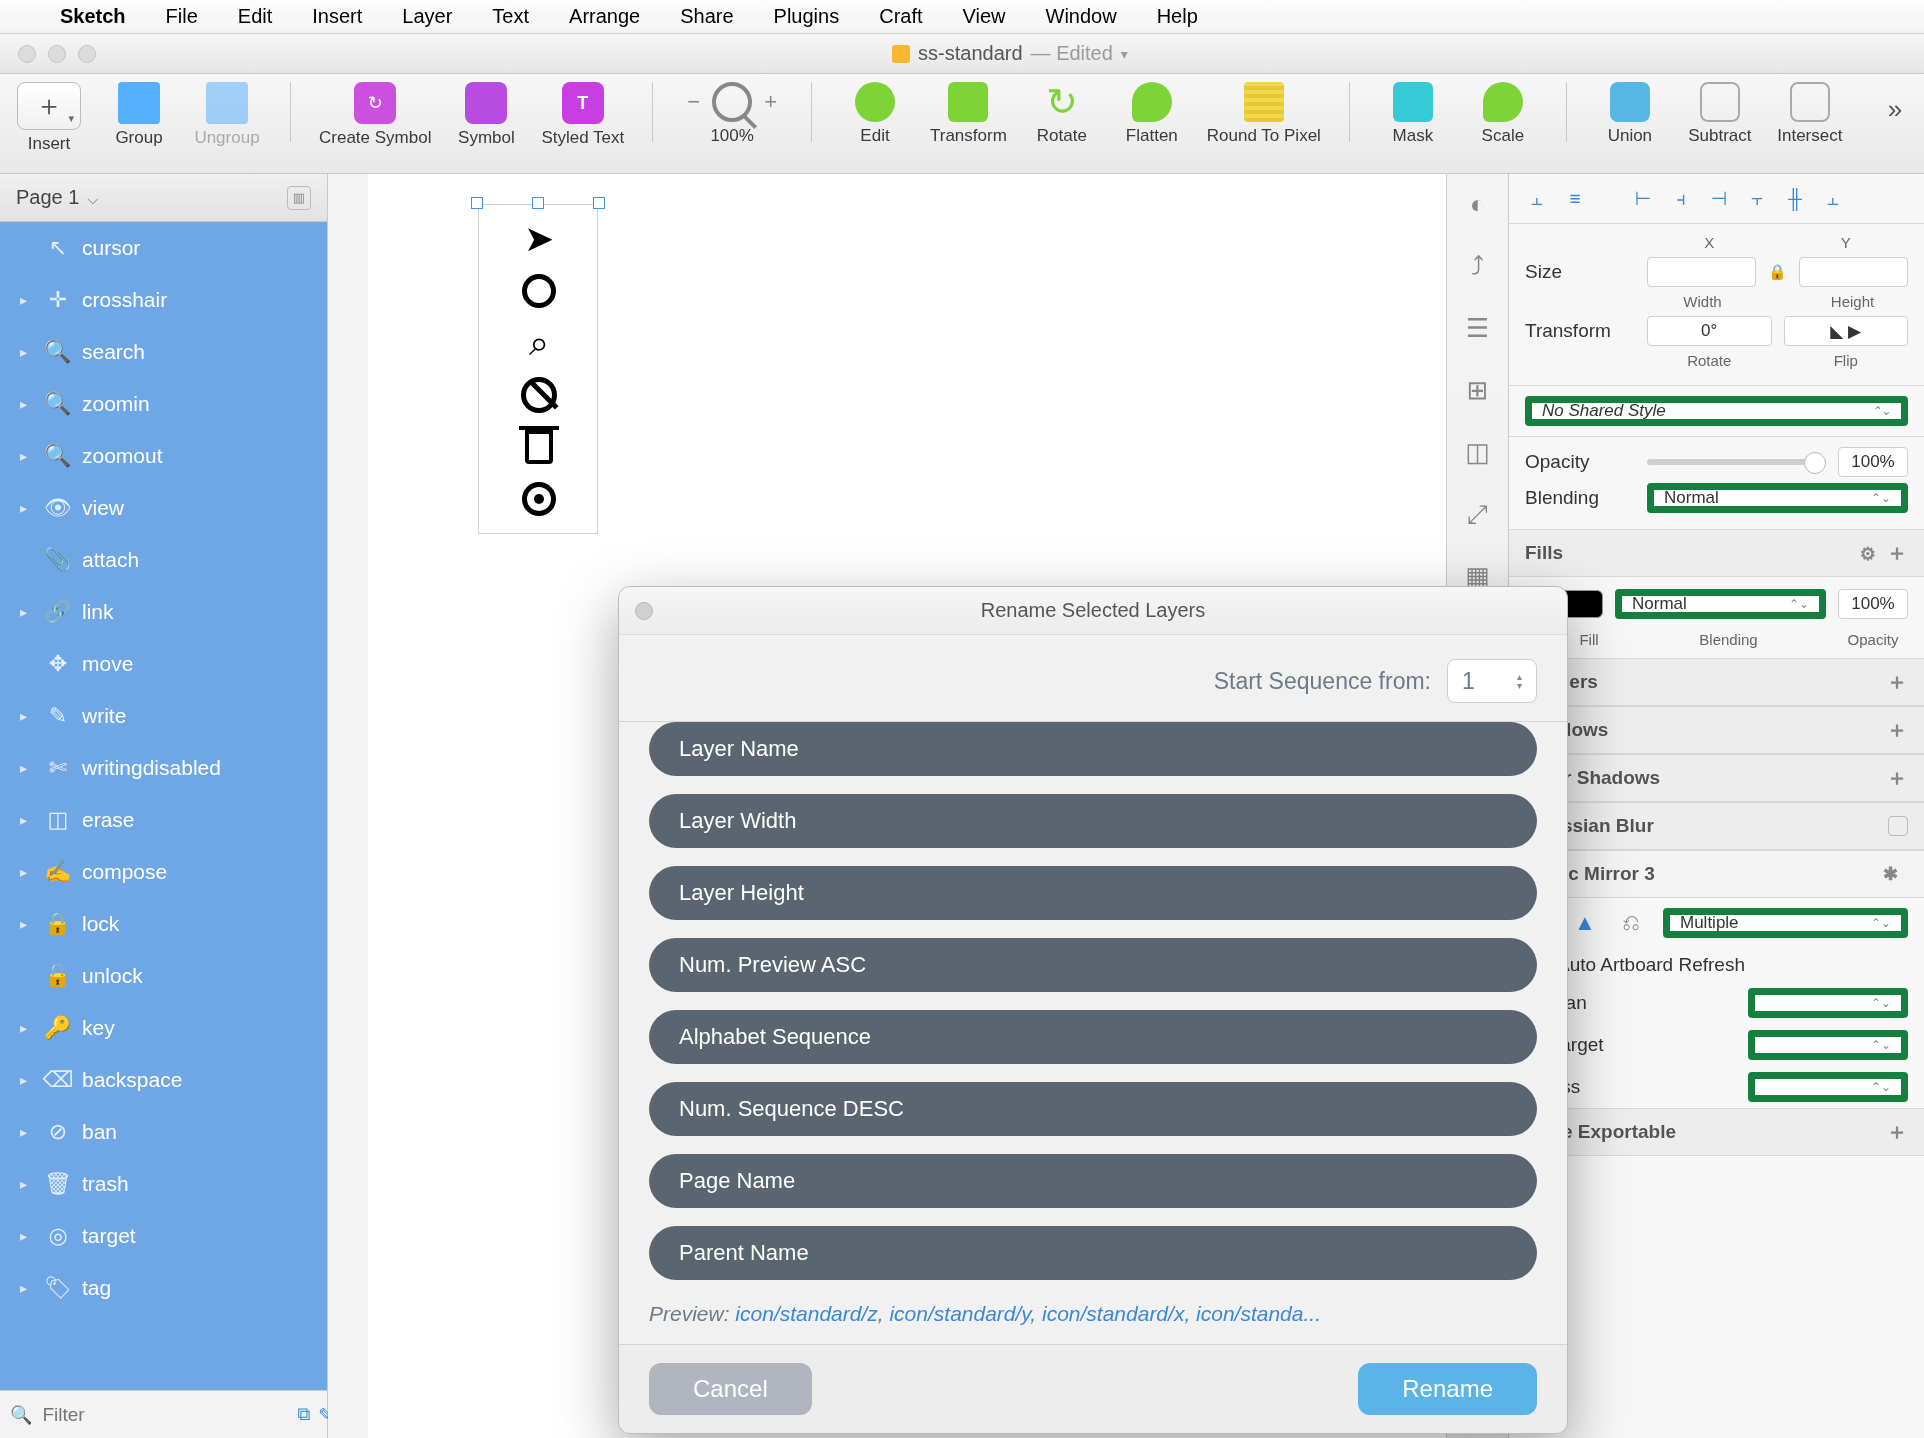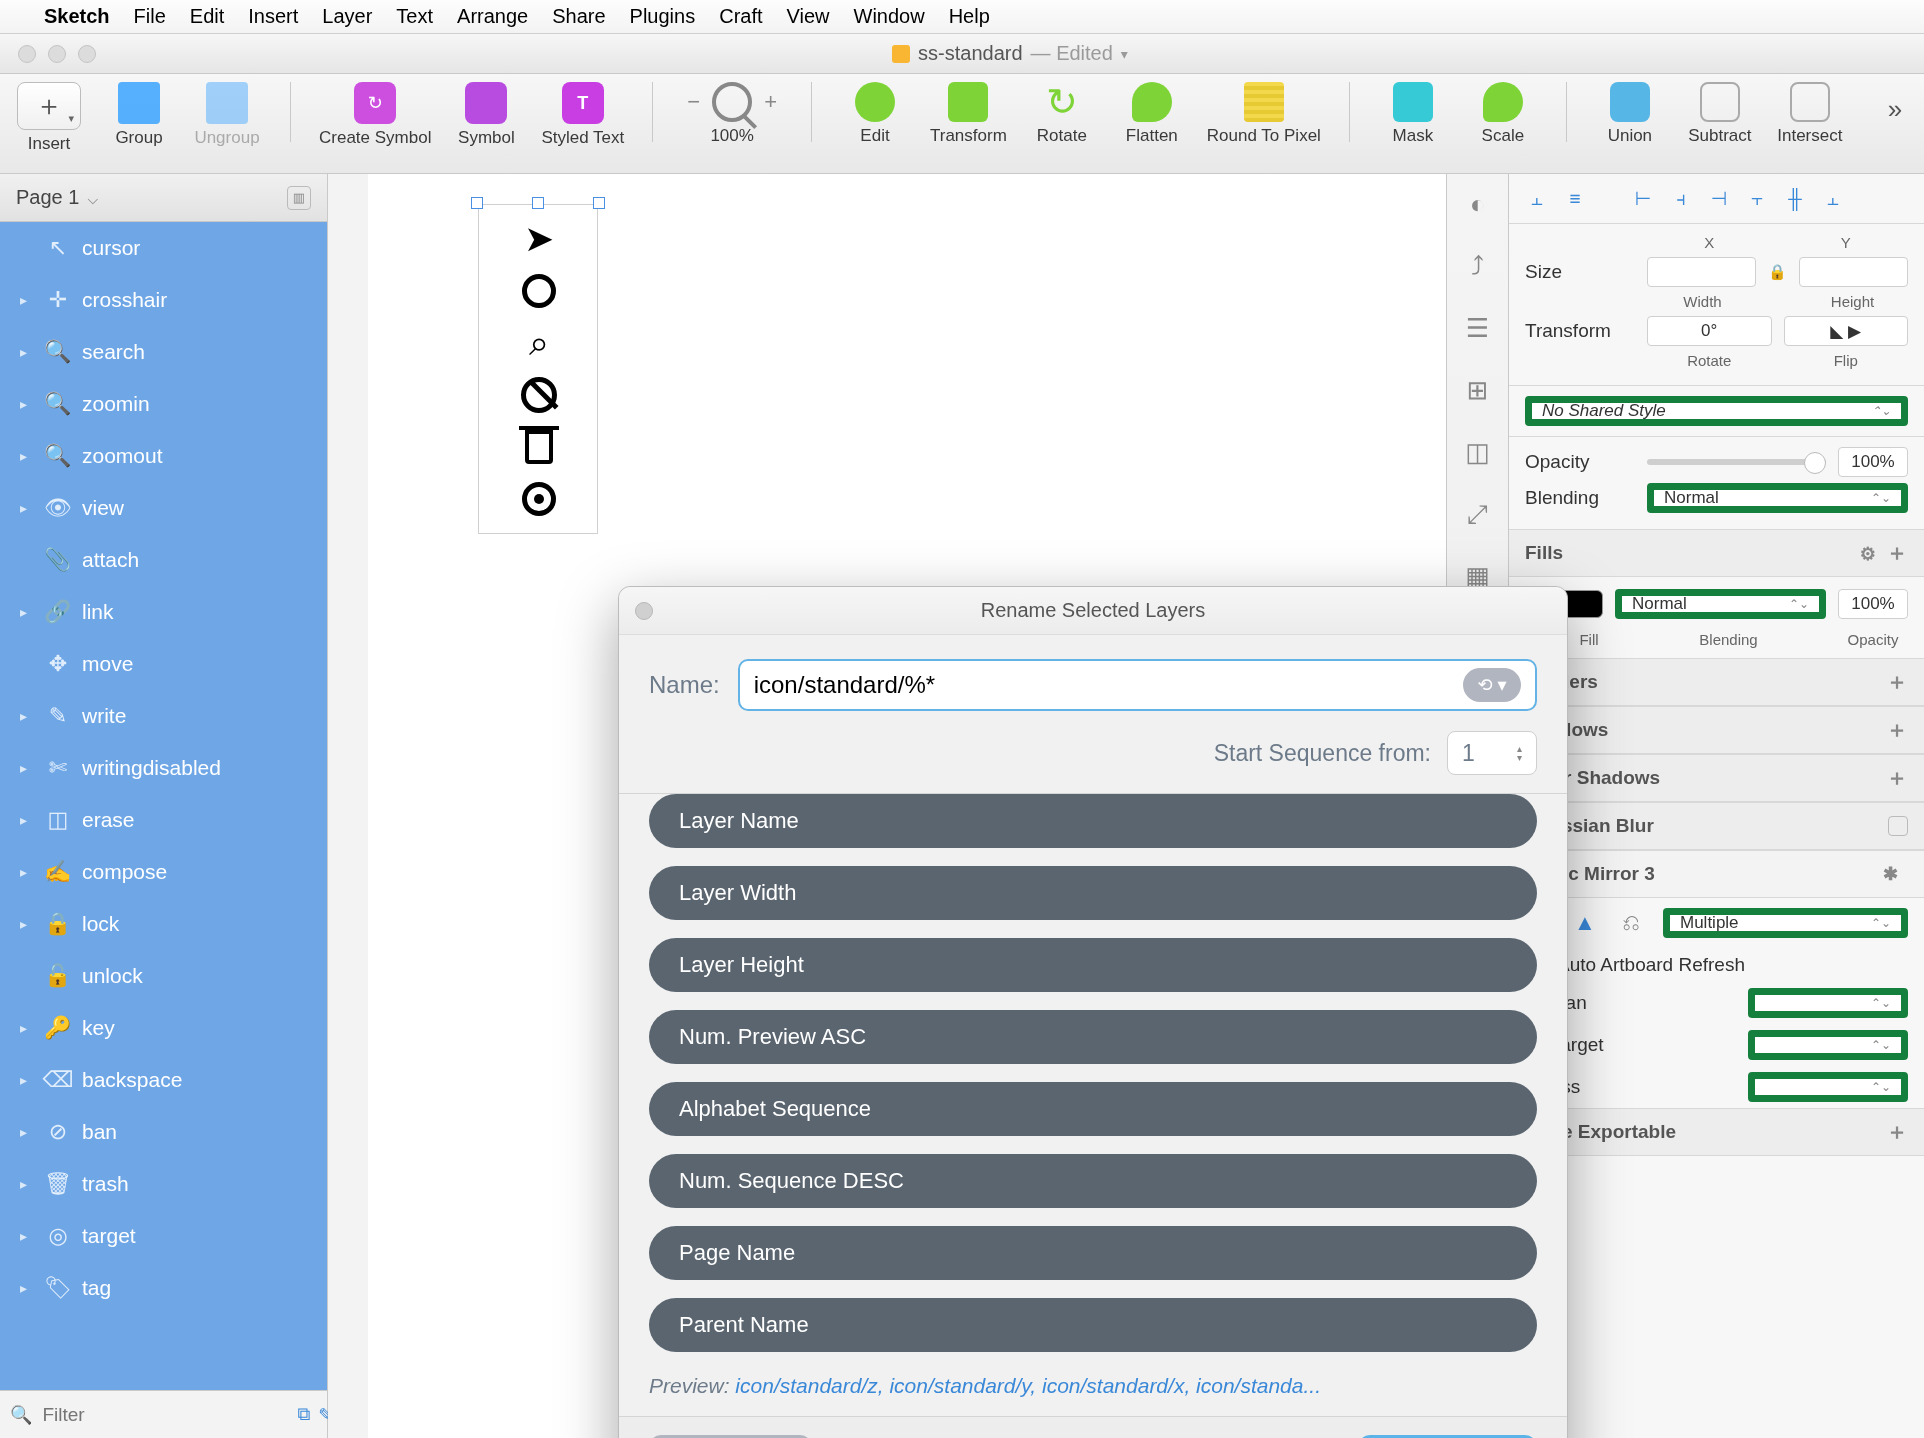--- a/index.html
+++ b/index.html
@@ -1,18 +1,18 @@
 <!DOCTYPE html>
 <html><head>
 <meta charset="utf-8">
 <style>
 * { box-sizing: border-box; margin: 0; padding: 0; font-family: -apple-system, "Helvetica Neue", Helvetica, Arial, sans-serif; }
 body { background: #ececec; width: 1924px; height: 1438px; overflow: hidden; font-size: 19px; }
 
-.menubar { height: 34px; background: linear-gradient(#fdfdfd,#f3f3f3); display: flex; align-items: center; padding: 0 20px; border-bottom: 1px solid #d0d0d0; gap: 24px; font-size: 20px; }
+.menubar { height: 34px; background: linear-gradient(#fdfdfd,#f3f3f3); display: flex; align-items: center; padding: 0 20px; border-bottom: 1px solid #d0d0d0; gap: 40px; font-size: 20px; }
 .menubar .apple { font-size: 22px; }
 .menubar .appname { font-weight: 700; }
 
 .window { position: relative; }
 
 .titlebar { height: 40px; background: linear-gradient(#f6f6f6,#e6e6e6); border-bottom: 1px solid #c9c9c9; display: flex; align-items: center; }
 .traffic { display: flex; gap: 12px; padding-left: 18px; }
 .traffic .dot { width: 18px; height: 18px; border-radius: 50%; background: #dcdcdc; border: 1px solid #c4c4c4; }
 .titlearea { flex: 1; text-align: center; color: #555; font-size: 20px; display:flex; align-items:center; justify-content:center; gap:8px;}
 .titlearea .doc-icon { width:18px; height:18px; background:#f9b633; border-radius:3px; display:inline-block; position:relative;}
@@ -392,27 +392,20 @@
           </div>
         </div>
       </div>
 
       <div class="dialog-overlay">
         <div class="dlg-title">
           <div class="closer"></div>
           <span>Rename Selected Layers</span>
         </div>
         <div class="dlg-body">
-          <div class="namerow">
-            <span class="nl">Name:</span>
-            <div class="ninput">
-              <input value="icon/standard/%*" style="">
-              <div class="history">⟲ ▾</div>
-            </div>
-          </div>
           <div class="seqrow">
             <span>Start Sequence from:</span>
             <div class="numfld">
               <span>1</span>
               <span class="step">
                   <span>▴</span>
                   <span>▾</span>
                 </span>
             </div>
           </div>

